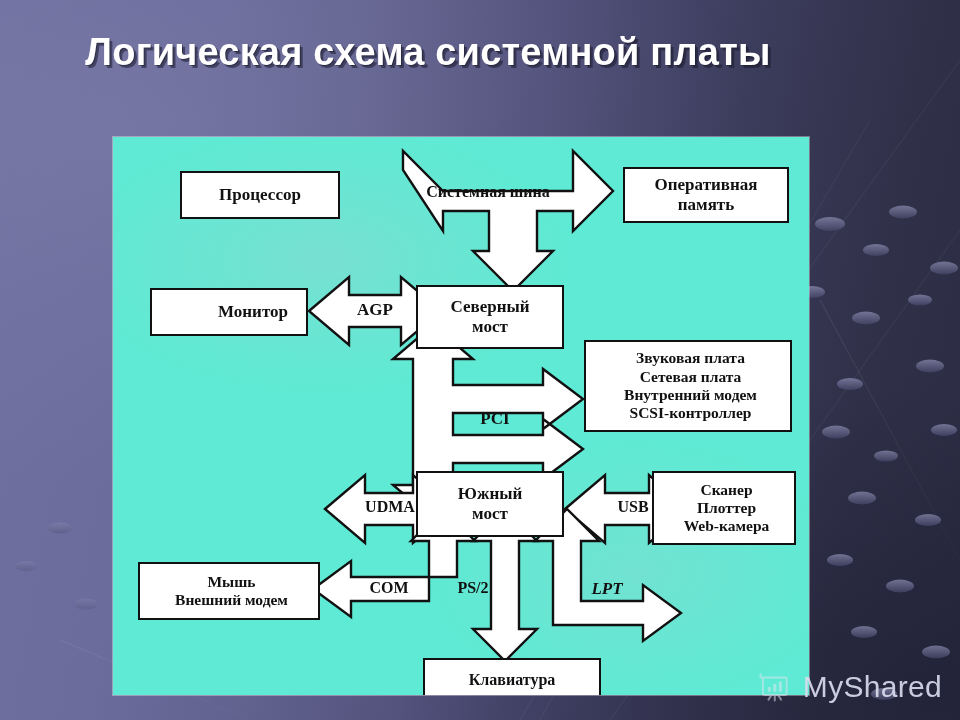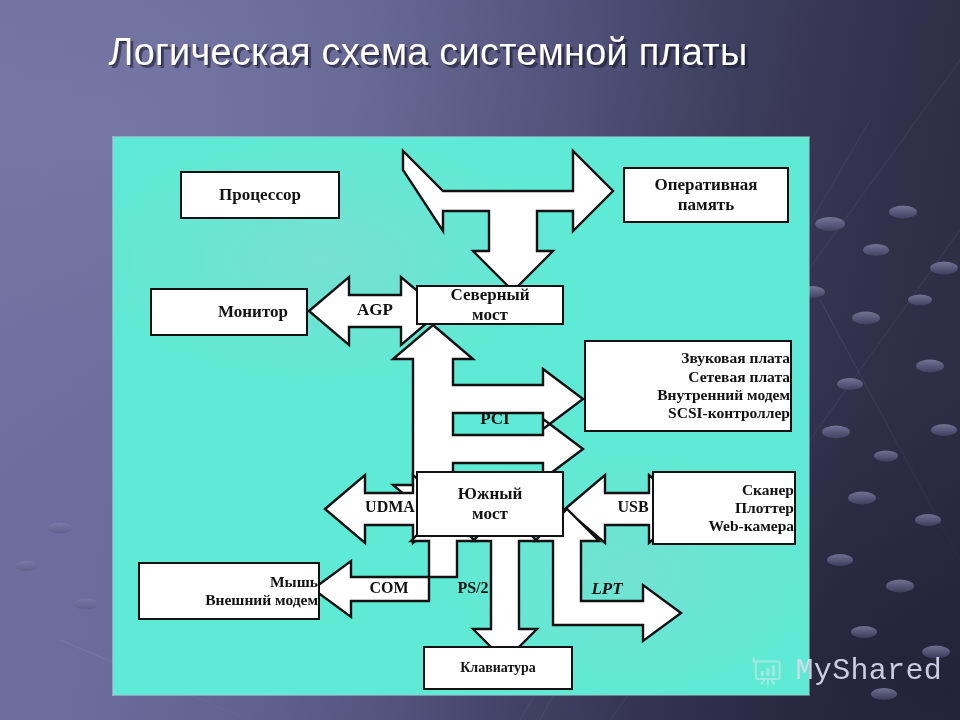--- a/index.html
+++ b/index.html
@@ -45,21 +45,21 @@
     inset: 0;
     opacity: .85;
   }
   .title {
     position: absolute;
     left: 0;
     top: 28px;
     width: 856px;
     text-align: center;
     font-size: 38px;
-    font-weight: normal;
+    font-weight: bold;
     line-height: 1.28;
     color: #ffffff;
     text-shadow: 3px 3px 0 rgba(25,25,45,.55), 1px 1px 0 rgba(25,25,45,.5);
     letter-spacing: .2px;
   }
   
   #panel {
     position: absolute;
     left: 113px;
     top: 137px;
@@ -89,41 +89,41 @@
     box-sizing: border-box;
     font-family: "Liberation Serif", serif;
     font-weight: bold;
     color: #111;
     display: flex;
     flex-direction: column;
     justify-content: center;
     line-height: 1.18;
   }
   .node.center { align-items: center; text-align: center; }
-  .node.left   { align-items: flex-end; text-align: left; padding-left: 5px; }
+  .node.left   { align-items: center; text-align: left; padding-left: 5px; }
   .node span { display: block; white-space: nowrap; }
 
   .bus-label {
     position: absolute;
     font-family: "Liberation Serif", serif;
     font-weight: bold;
     color: #111;
     white-space: nowrap;
     text-align: center;
   }
   .watermark {
     position: absolute;
     right: 18px;
-    bottom: 30px;
+    bottom: 14px;
     display: flex;
     align-items: center;
     gap: 10px;
     color: #d9dced;
     font-size: 30px;
-    font-family: Liberation Mono, monospace;
+    font-family: Liberation Sans, sans-serif;
     letter-spacing: .3px;
     opacity: .92;
     pointer-events: none;
   }
   .watermark .wm-icon { width: 38px; height: 38px; opacity: .55; }
 </style>
 </head>
 <body>
 
 <div id="slide">
@@ -320,21 +320,21 @@
 
     <div class="node center" style="left:510px; top:30px; width:166px; height:56px; font-size:17px;">
       <span>Оперативная</span>
       <span>память</span>
     </div>
 
     <div class="node center" style="left:37px; top:151px; width:158px; height:48px; font-size:17px;padding-left:48px;">
       <span>Монитор</span>
     </div>
 
-    <div class="node center" style="left:303px; top:148px; width:148px; height:40px; font-size:17px;">
+    <div class="node center" style="left:303px; top:148px; width:148px; height:64px; font-size:17px;">
       <span>Северный</span>
       <span>мост</span>
     </div>
 
     <div class="node left" style="left:471px; top:203px; width:208px; height:92px; font-size:15.5px;">
       <span>Звуковая плата</span>
       <span>Сетевая плата</span>
       <span>Внутренний модем</span>
       <span>SCSI-контроллер</span>
     </div>
@@ -350,24 +350,25 @@
       <span>Плоттер</span>
       <span>Web-камера</span>
     </div>
 
     <div class="node left" style="left:25px; top:425px; width:182px; height:58px; font-size:15.5px;">
       <span>Мышь</span>
       <span>Внешний модем</span>
     </div>
 
 
-    <div class="node center" style="left:310px; top:509px; width:150px; height:44px; font-size:14px;">
+    <div class="node center" style="left:310px; top:521px; width:178px; height:44px; font-size:16px;">
       <span>Клавиатура</span>
     </div>
 
+    <div class="bus-label" style="left:290px; top:46px; width:170px; font-size:16px;">Системная шина</div>
 
     <div class="bus-label" style="left:225px; top:163px; width:74px; font-size:17px;">AGP</div>
 
     <div class="bus-label" style="left:340px; top:272px; width:60px; font-size:17px;padding-left:12px;">PCI</div>
 
     <div class="bus-label" style="left:239px; top:361px; width:76px; font-size:16px;">UDMA</div>
 
     <div class="bus-label" style="left:492px; top:361px; width:56px; font-size:16px;">USB</div>
 
     <div class="bus-label" style="left:245px; top:442px; width:62px; font-size:16px;">COM</div>

